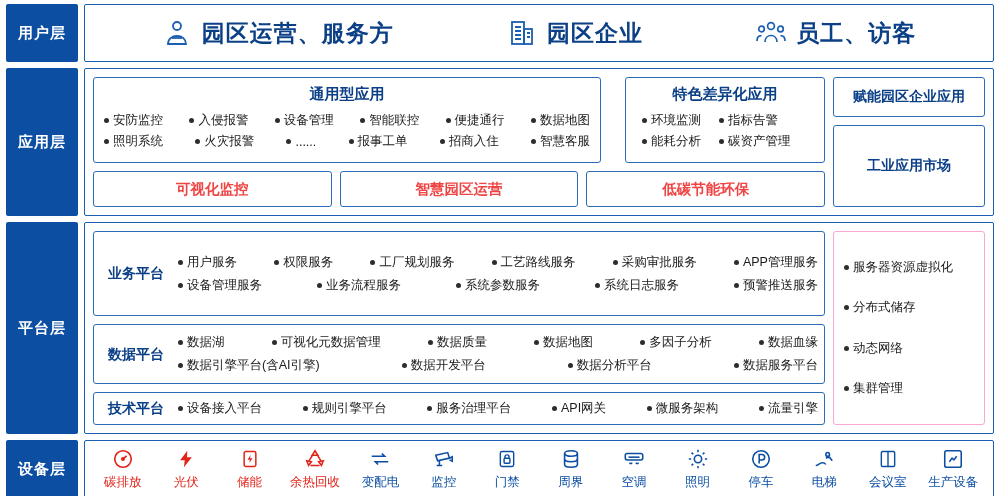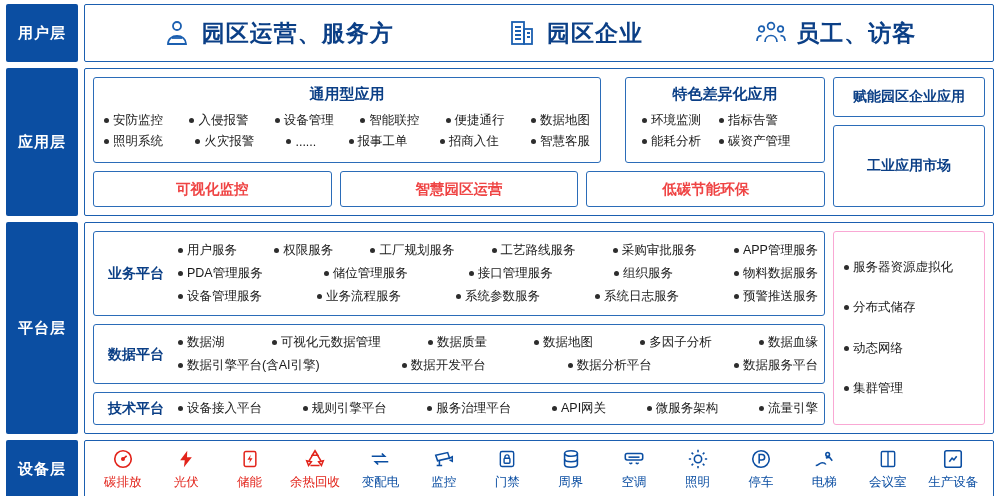--- a/index.html
+++ b/index.html
@@ -324,27 +324,20 @@
           <div class="pitems">
             <div class="pitem-line">
               <span class="chip">用户服务</span>
               <span class="chip">权限服务</span>
               <span class="chip">工厂规划服务</span>
               <span class="chip">工艺路线服务</span>
               <span class="chip">采购审批服务</span>
               <span class="chip">APP管理服务</span>
             </div>
             <div class="pitem-line">
-              <span class="chip">PDA管理服务</span>
-              <span class="chip">储位管理服务</span>
-              <span class="chip">接口管理服务</span>
-              <span class="chip">组织服务</span>
-              <span class="chip">物料数据服务</span>
-            </div>
-            <div class="pitem-line">
               <span class="chip">设备管理服务</span>
               <span class="chip">业务流程服务</span>
               <span class="chip">系统参数服务</span>
               <span class="chip">系统日志服务</span>
               <span class="chip">预警推送服务</span>
             </div>
           </div>
         </div>
 
         <div class="pbox dat">

